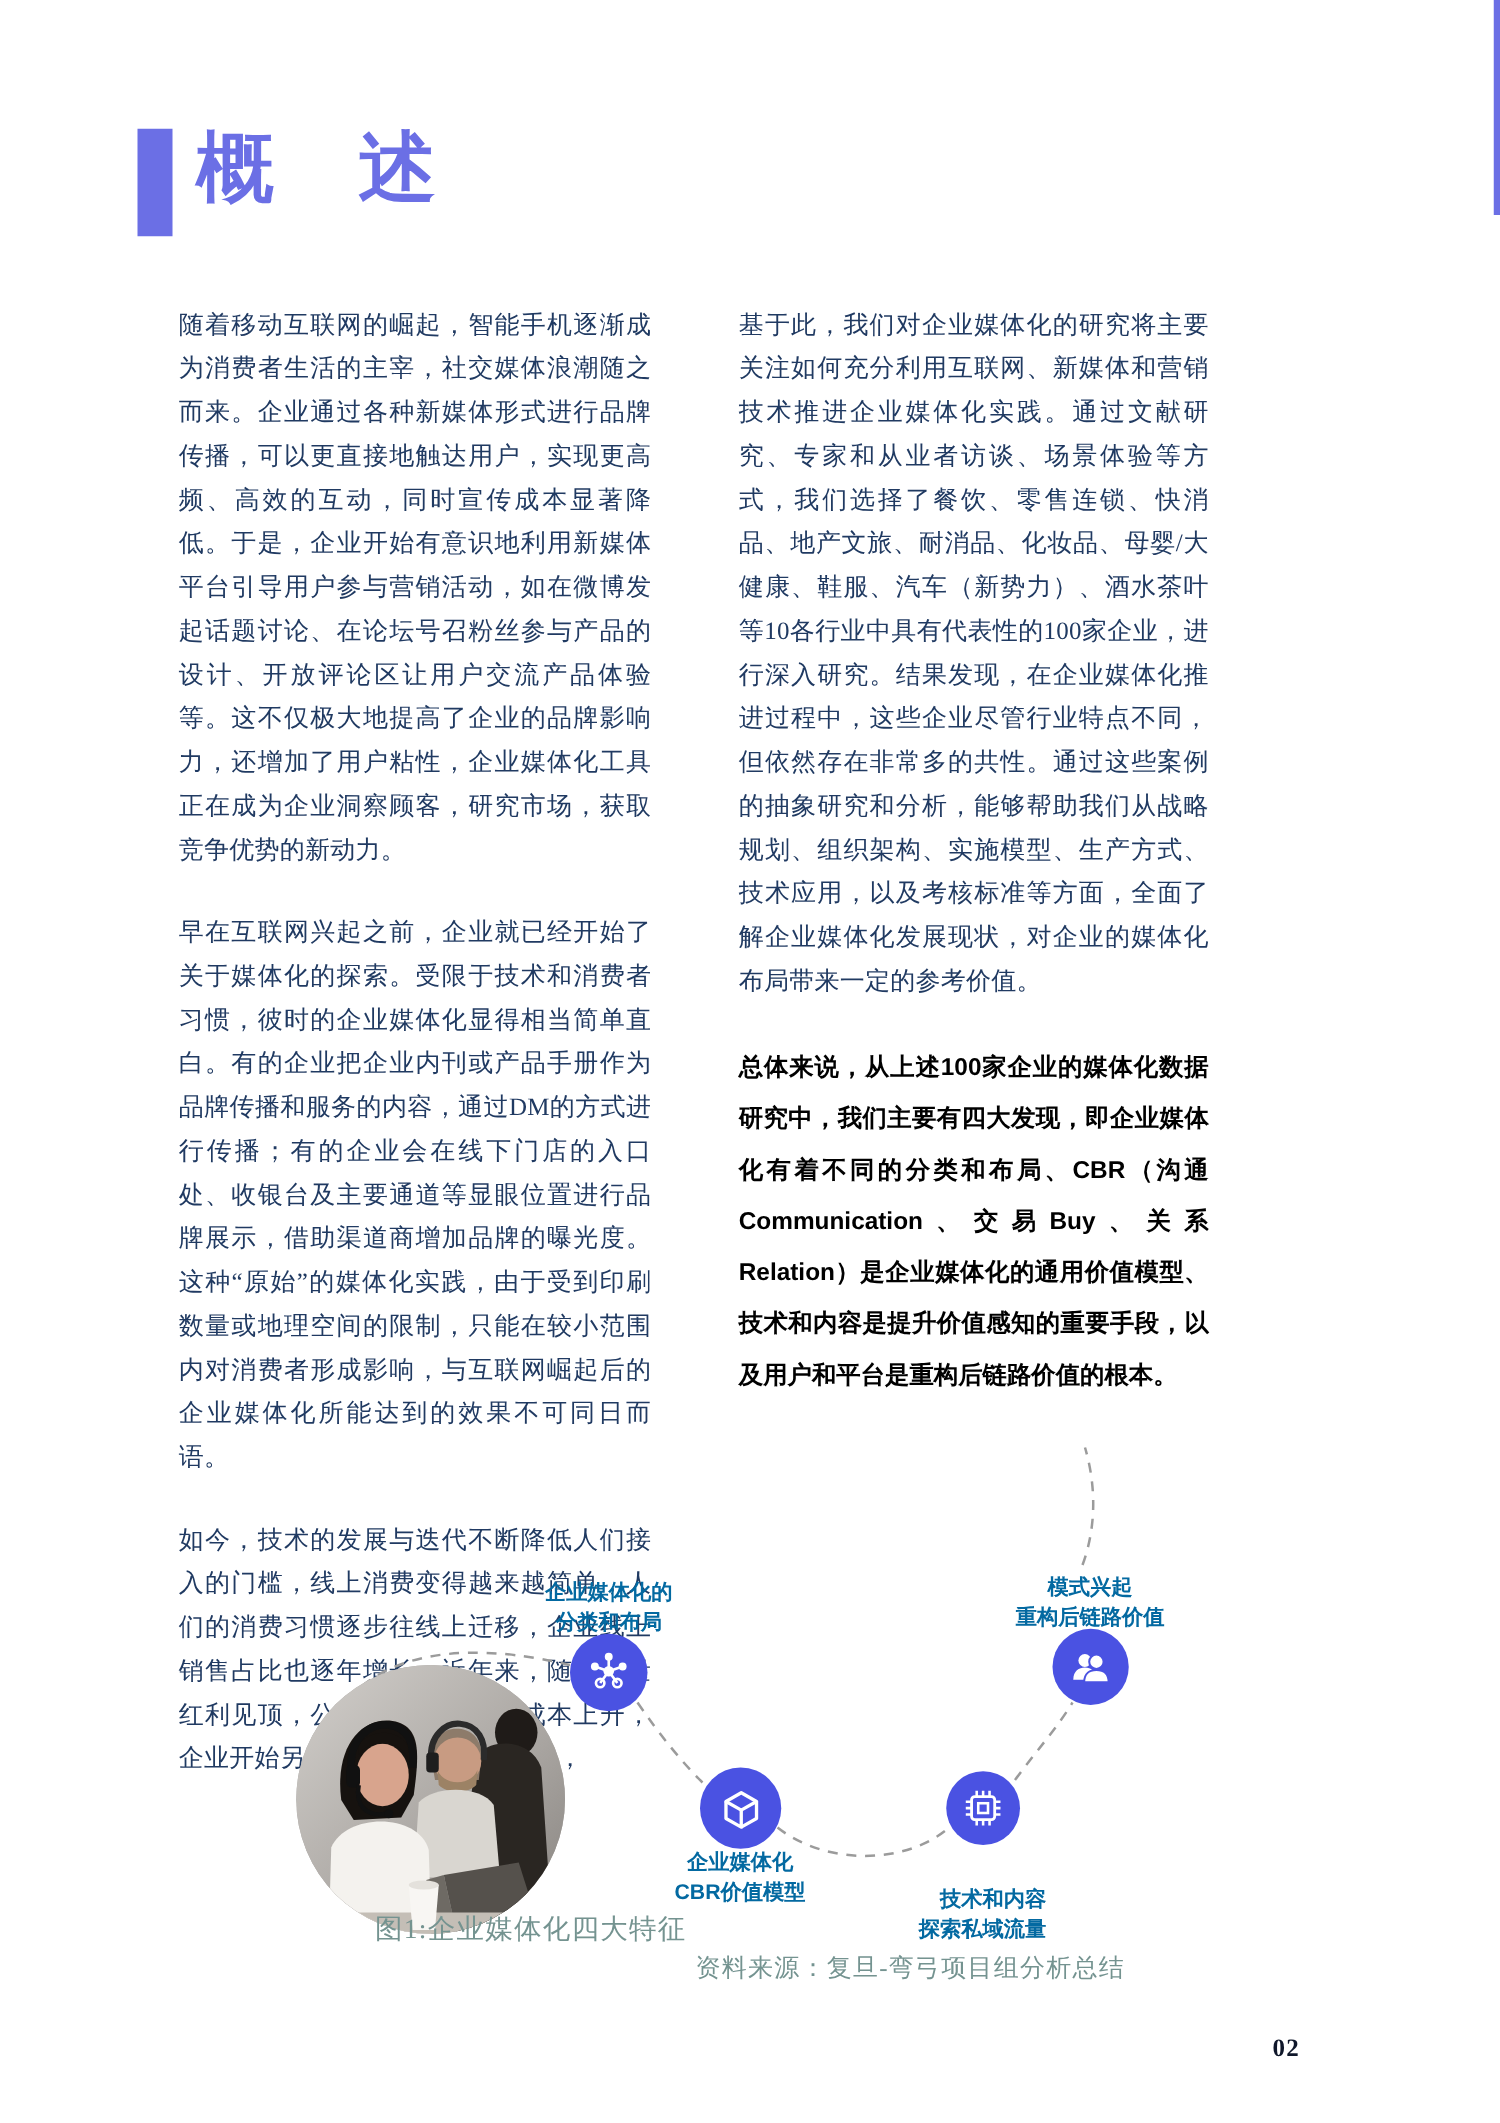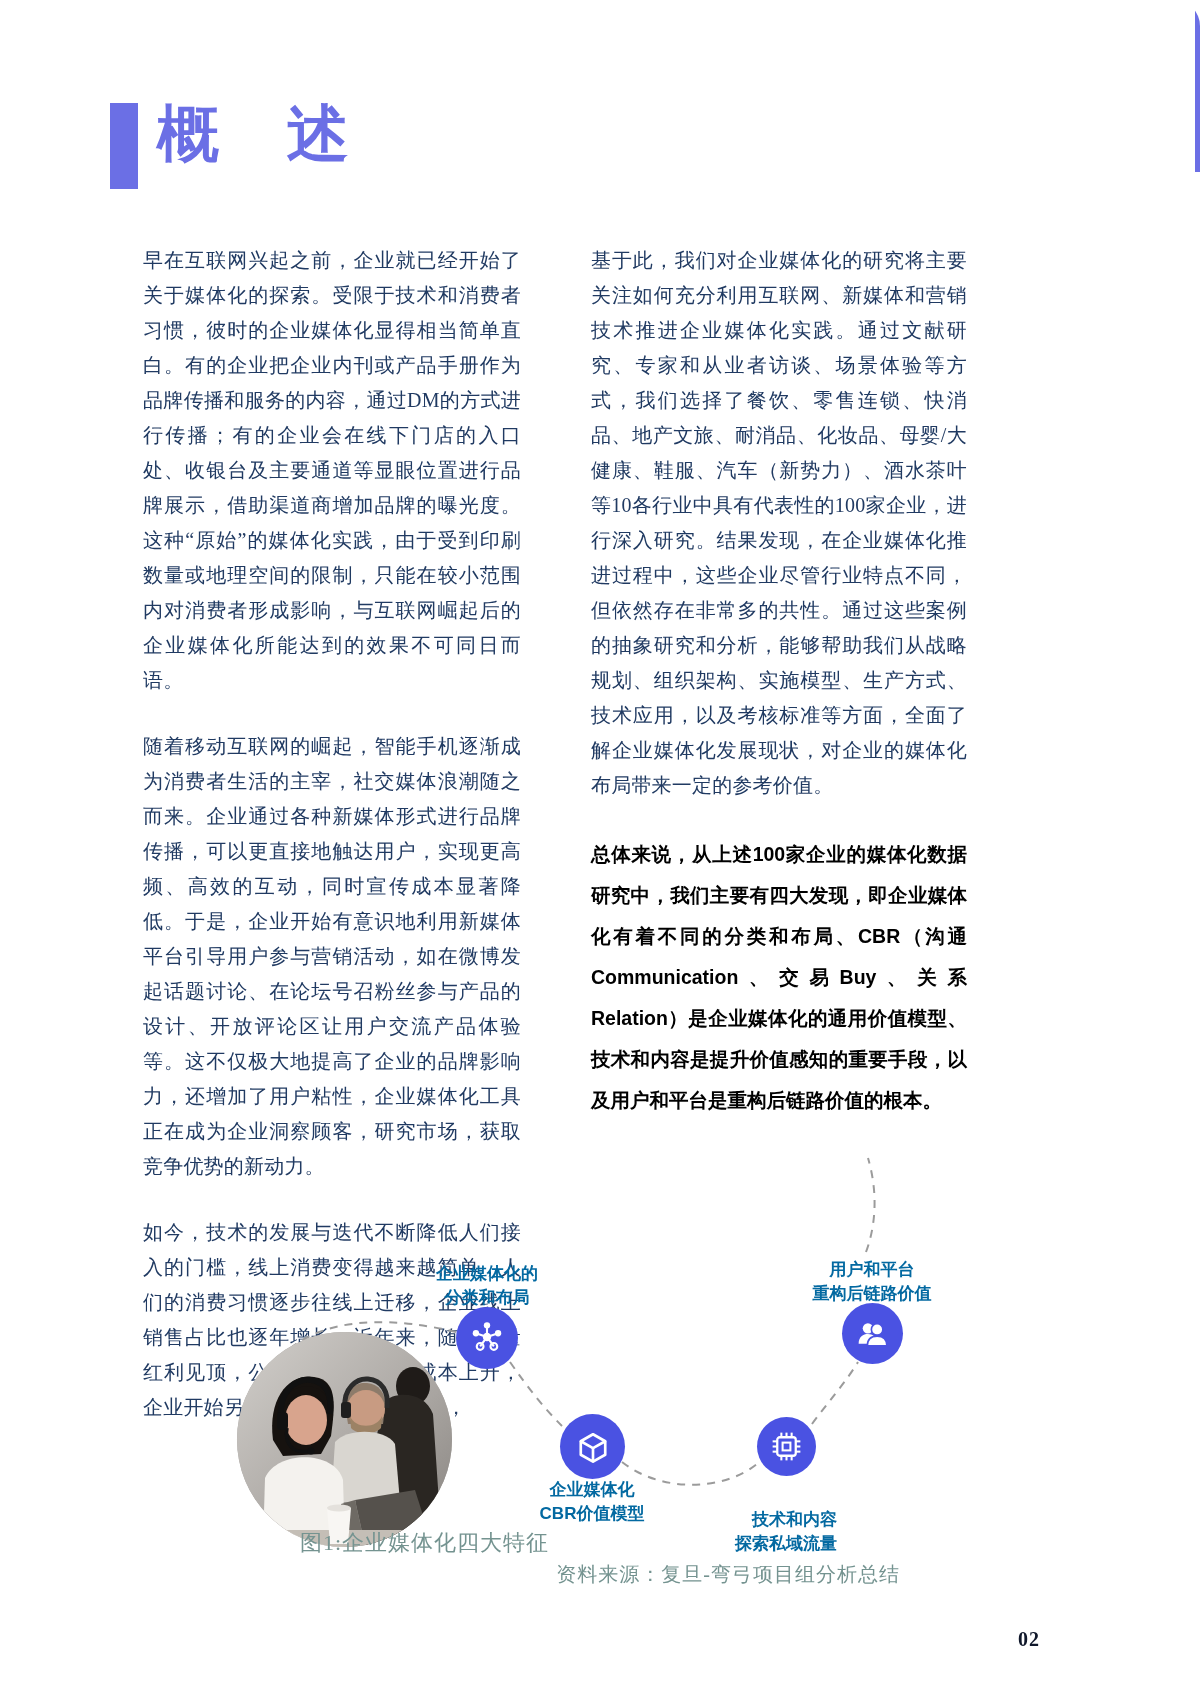--- a/index.html
+++ b/index.html
@@ -1,18 +1,18 @@
 <!DOCTYPE html>
 <html><head>
 <meta charset="utf-8">
 <style>
   html,body{margin:0;padding:0;background:#ffffff;}
   #page{
     position:relative;width:1200px;height:1698px;background:#ffffff;
-    overflow:hidden;font-family:"Liberation Serif",serif;border-radius:26px;
+    overflow:hidden;font-family:"Liberation Serif",serif;
   }
   
   .edge-accent{position:absolute;right:0;top:0;width:5px;height:172px;background:#6B6FE5;}
 
   
   .title-bar{position:absolute;left:110px;top:103px;width:28px;height:86px;background:#6B6FE5;}
   .page-title{
     position:absolute;left:157px;top:92px;margin:0;
     font-size:62px;font-weight:700;color:#6B6FE5;letter-spacing:26px;
     font-family:"Liberation Serif",serif;
@@ -65,22 +65,22 @@
 
 <div id="page">
 
   <div class="edge-accent"></div>
 
   <div class="title-bar"></div>
   <h1 class="page-title">概 述</h1>
 
   <div class="columns">
     <div class="col">
+      <p class="body-p">随着移动互联网的崛起，智能手机逐渐成为消费者生活的主宰，社交媒体浪潮随之而来。企业通过各种新媒体形式进行品牌传播，可以更直接地触达用户，实现更高频、高效的互动，同时宣传成本显著降低。于是，企业开始有意识地利用新媒体平台引导用户参与营销活动，如在微博发起话题讨论、在论坛号召粉丝参与产品的设计、开放评论区让用户交流产品体验等。这不仅极大地提高了企业的品牌影响力，还增加了用户粘性，企业媒体化工具正在成为企业洞察顾客，研究市场，获取竞争优势的新动力。</p>
       <p class="body-p">早在互联网兴起之前，企业就已经开始了关于媒体化的探索。受限于技术和消费者习惯，彼时的企业媒体化显得相当简单直白。有的企业把企业内刊或产品手册作为品牌传播和服务的内容，通过DM的方式进行传播；有的企业会在线下门店的入口处、收银台及主要通道等显眼位置进行品牌展示，借助渠道商增加品牌的曝光度。这种“原始”的媒体化实践，由于受到印刷数量或地理空间的限制，只能在较小范围内对消费者形成影响，与互联网崛起后的企业媒体化所能达到的效果不可同日而语。</p>
-      <p class="body-p">随着移动互联网的崛起，智能手机逐渐成为消费者生活的主宰，社交媒体浪潮随之而来。企业通过各种新媒体形式进行品牌传播，可以更直接地触达用户，实现更高频、高效的互动，同时宣传成本显著降低。于是，企业开始有意识地利用新媒体平台引导用户参与营销活动，如在微博发起话题讨论、在论坛号召粉丝参与产品的设计、开放评论区让用户交流产品体验等。这不仅极大地提高了企业的品牌影响力，还增加了用户粘性，企业媒体化工具正在成为企业洞察顾客，研究市场，获取竞争优势的新动力。</p>
       <p class="body-p">如今，技术的发展与迭代不断降低人们接入的门槛，线上消费变得越来越简单，人们的消费习惯逐步往线上迁移，企业线上销售占比也逐年增长。近年来，随着流量红利见顶，公域流量平台获客成本上升，企业开始另辟蹊径，探索私域流量，</p>
     </div>
     <div class="col col-right">
       <p class="body-p">基于此，我们对企业媒体化的研究将主要关注如何充分利用互联网、新媒体和营销技术推进企业媒体化实践。通过文献研究、专家和从业者访谈、场景体验等方式，我们选择了餐饮、零售连锁、快消品、地产文旅、耐消品、化妆品、母婴/大健康、鞋服、汽车（新势力）、酒水茶叶等10各行业中具有代表性的100家企业，进行深入研究。结果发现，在企业媒体化推进过程中，这些企业尽管行业特点不同，但依然存在非常多的共性。通过这些案例的抽象研究和分析，能够帮助我们从战略规划、组织架构、实施模型、生产方式、技术应用，以及考核标准等方面，全面了解企业媒体化发展现状，对企业的媒体化布局带来一定的参考价值。</p>
       <p class="bold-p">总体来说，从上述100家企业的媒体化数据研究中，我们主要有四大发现，即企业媒体化有着不同的分类和布局、CBR（沟通Communication、交易Buy、关系Relation）是企业媒体化的通用价值模型、技术和内容是提升价值感知的重要手段，以及用户和平台是重构后链路价值的根本。</p>
     </div>
   </div>
 
   <svg class="dash-overlay" viewBox="0 0 1200 1698" xmlns="http://www.w3.org/2000/svg">
     <g fill="none" stroke="#9b9b9b" stroke-width="2" stroke-dasharray="8 7">
@@ -108,21 +108,21 @@
       <circle cx="18" cy="17" r="4" fill="#ffffff"></circle>
       <circle cx="18" cy="6" r="3" fill="#ffffff"></circle>
       <circle cx="7.5" cy="13.5" r="3" fill="#ffffff"></circle>
       <circle cx="11.5" cy="26" r="3.2" fill="none" stroke="#ffffff" stroke-width="2"></circle>
       <circle cx="24.5" cy="26" r="3.2" fill="none" stroke="#ffffff" stroke-width="2"></circle>
       <circle cx="28.5" cy="13.5" r="3" fill="#ffffff"></circle>
     </svg>
   </div>
 
   <div class="node-label" style="left:872px;top:1258px;">
-    <div>用户和平台</div>
+    <div>模式兴起</div>
     <div>重构后链路价值</div>
   </div>
   <div class="node-circle" style="left:842px;top:1303px;width:61px;height:61px;">
     <svg width="37" height="37" viewBox="0 0 36 36">
       <circle cx="13.5" cy="13" r="5" fill="#ffffff"></circle>
       <path d="M4.5 28 C4.5 21 9 18.5 13.5 18.5 C16 18.5 18 19.3 19.5 20.6 L19.5 28 Z" fill="#ffffff"></path>
       <circle cx="22.5" cy="14" r="5.6" fill="#ffffff" stroke="#4A52E2" stroke-width="1.6"></circle>
       <path d="M13 30 C13 22.5 18 20.5 22.5 20.5 C27 20.5 32 22.5 32 30 Z" fill="#ffffff" stroke="#4A52E2" stroke-width="1.6"></path>
     </svg>
   </div>

